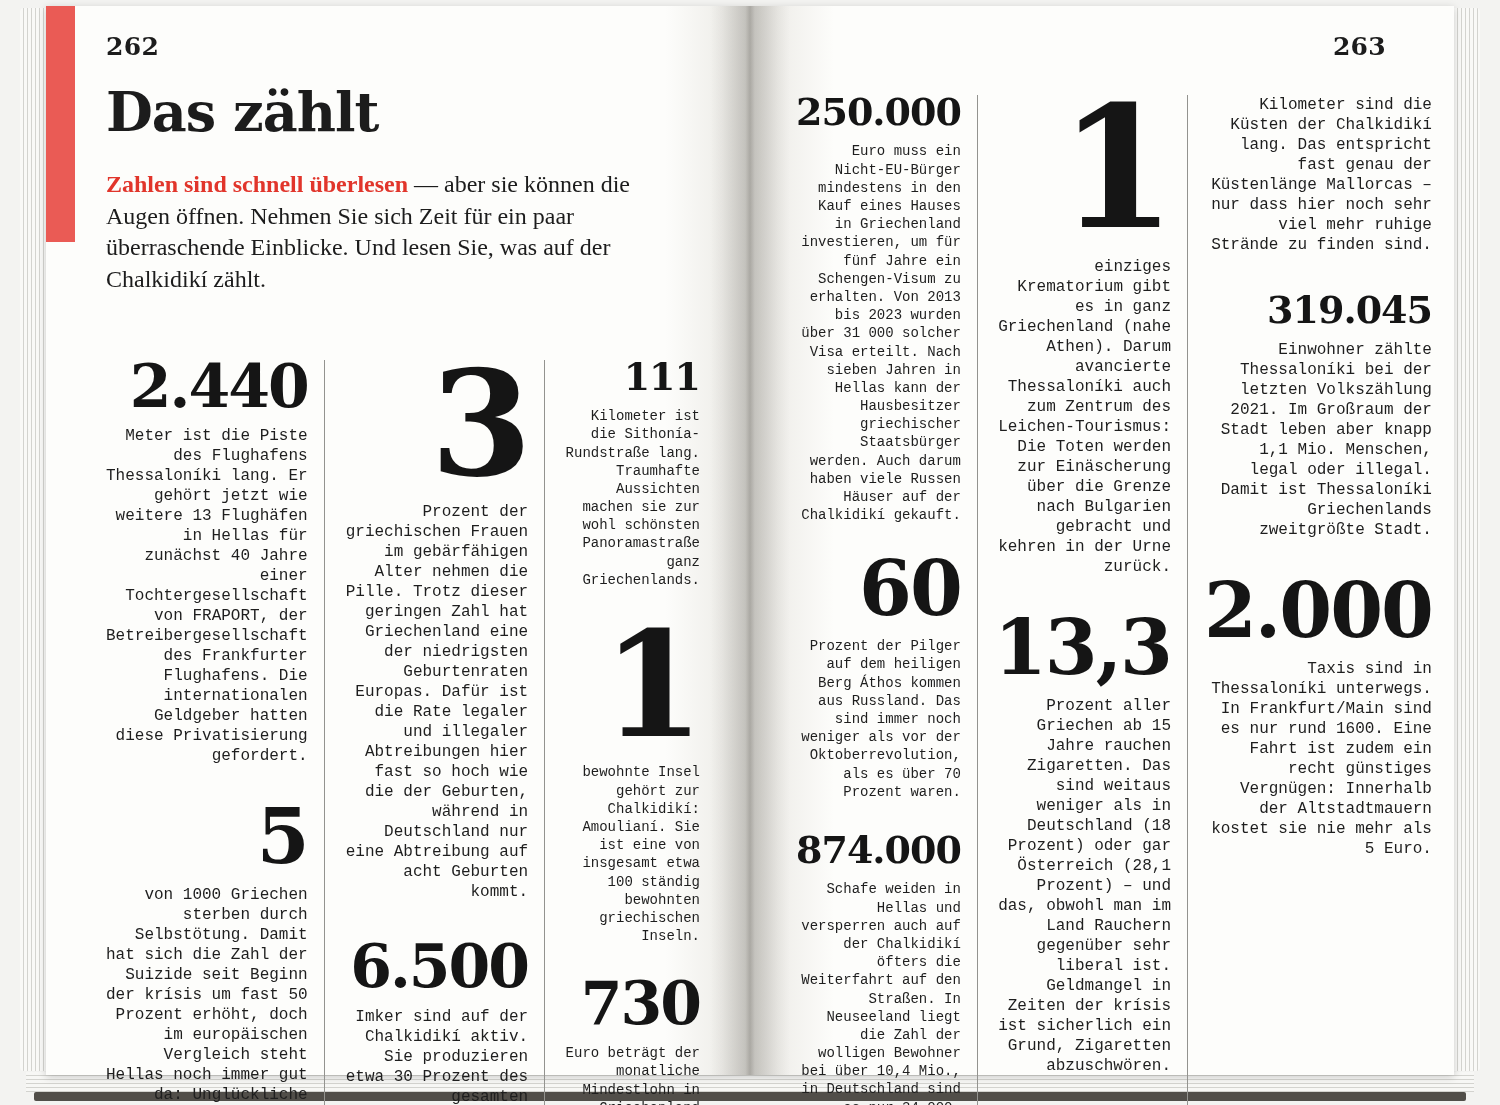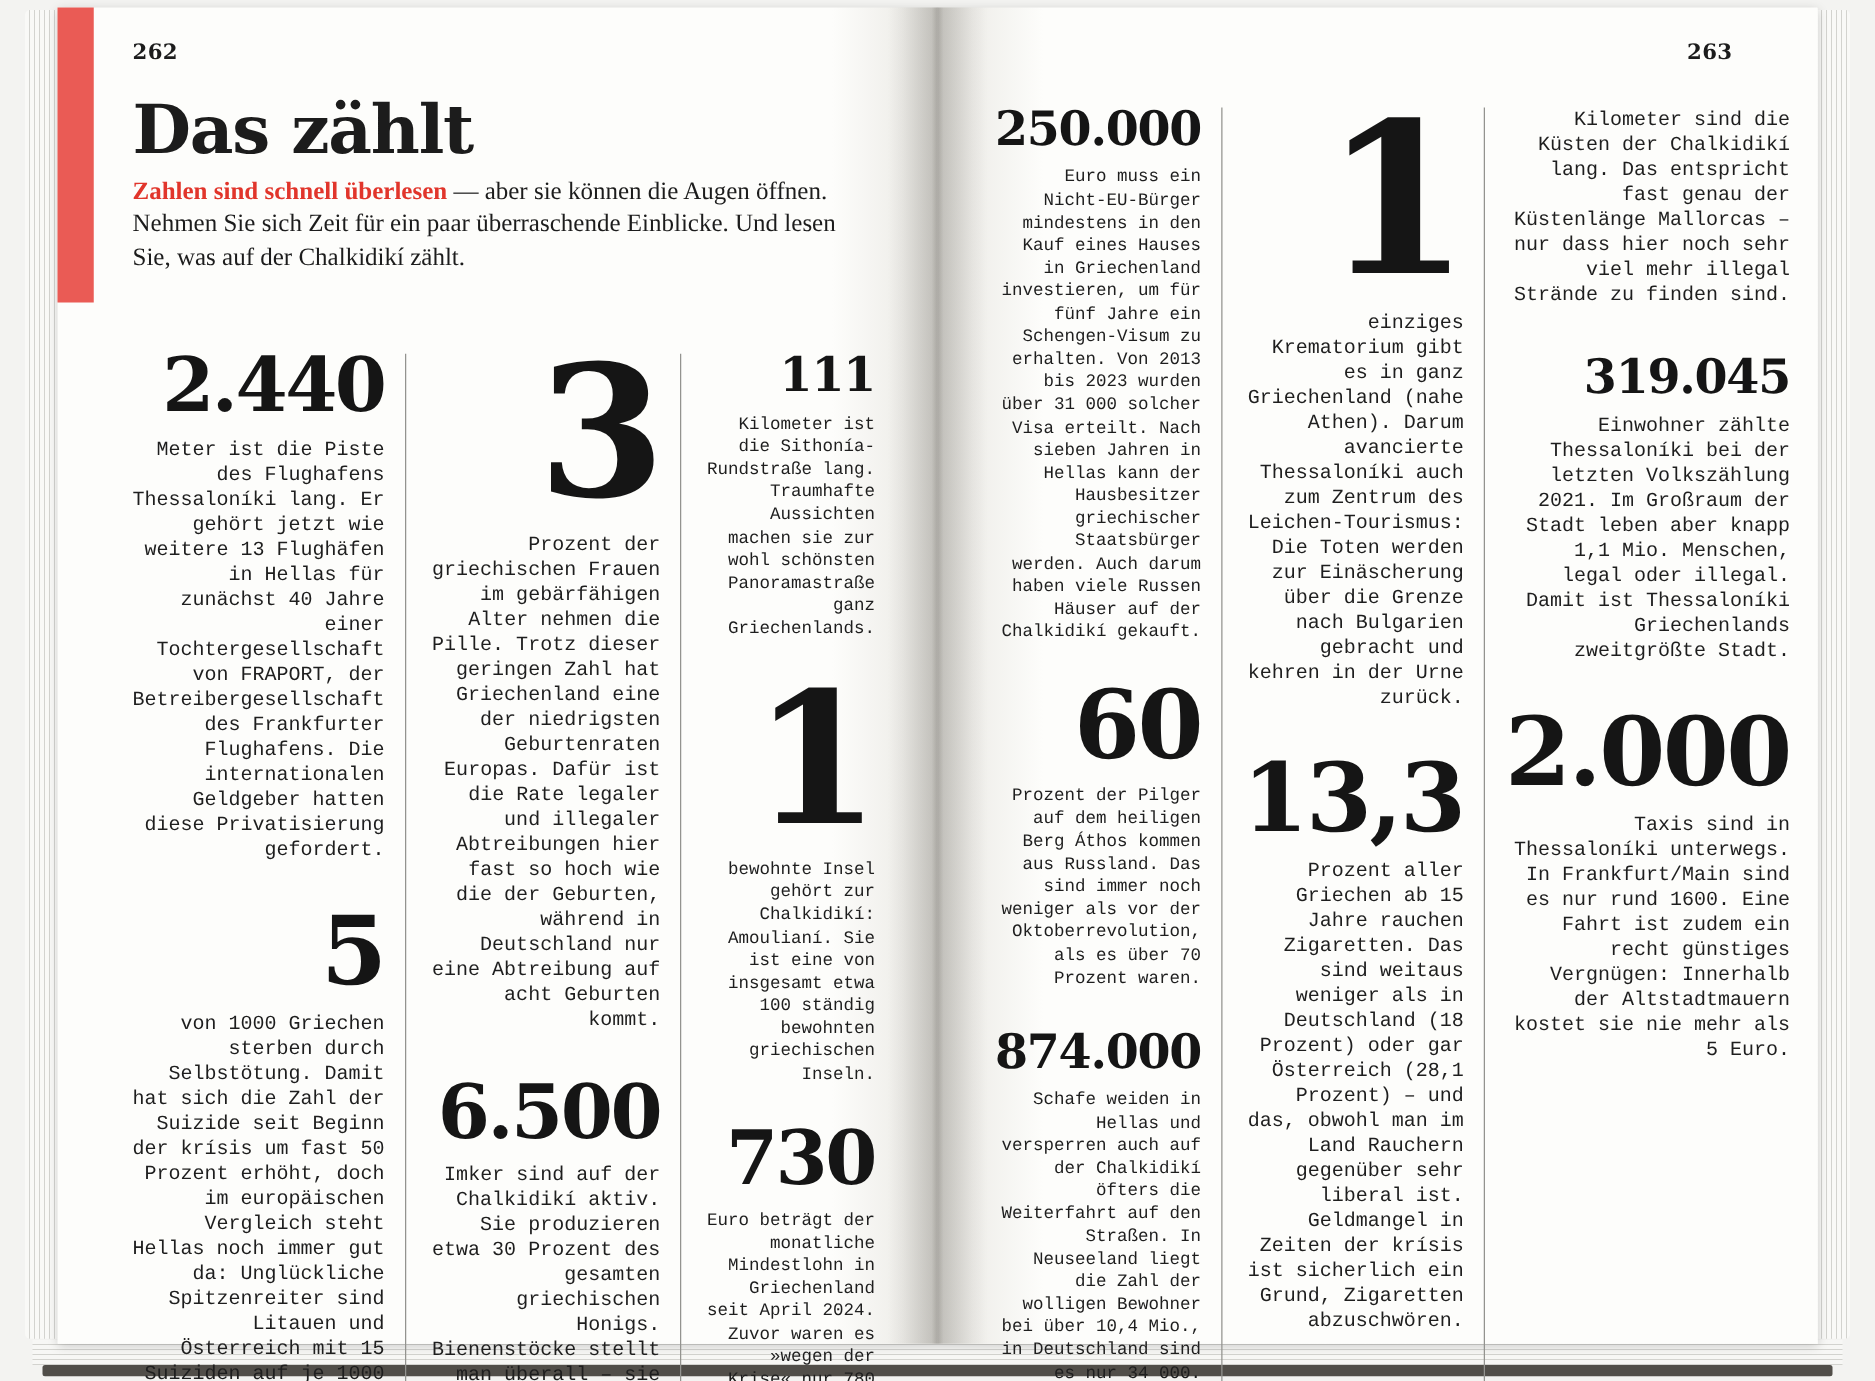--- a/index.html
+++ b/index.html
@@ -44,31 +44,31 @@
   .accent-bar {
     position: absolute; left: 0; top: 0; width: 29px; height: 236px;
     background: #ea5b55;
   }
 
   .page-inner-left  { padding: 26px 50px 0 60px; height: 100%; }
   .page-inner-right { padding: 26px 68px 0 46px; height: 100%; }
 
   .page-num {
     font-family: "DejaVu Serif", serif;
-    font-weight: 700; font-size: 17px; letter-spacing: 0.3px;
+    font-weight: 700; font-size: 25px; letter-spacing: 0.3px;
   }
   .page-num.right-align { text-align: right; }
 
   .title {
     font-family: "DejaVu Serif", serif;
     font-weight: 700; font-size: 54px; letter-spacing: -1px;
     margin-top: 24px; line-height: 1;
   }
   .intro {
-    margin-top: 10px; font-size: 20px; line-height: 1.32; max-width: 582px;
+    margin-top: 30px; font-size: 24px; line-height: 1.32; max-width: 582px;
   }
   .intro .hl { color: #e1352b; font-weight: 700; }
 
   .columns { display: flex; align-items: stretch; }
   .page.left  .columns { margin-top: 64px; }
   .page.right .columns { margin-top: 34px; }
   .col { padding: 0 16px; text-align: right; }
   .col:first-child { padding-left: 0; }
   .col:last-child { padding-right: 0; }
   .col + .col { border-left: 1px solid #93938f; }
@@ -190,21 +190,21 @@
               <p class="stat-text">Prozent aller Griechen ab 15 Jahre rauchen Zigaretten. Das sind weitaus weniger als in Deutschland (18 Prozent) oder gar Österreich (28,1 Prozent) – und das, obwohl man im Land Rauchern gegenüber sehr liberal ist. Geldmangel in Zeiten der krísis ist sicherlich ein Grund, Zigaretten abzuschwören.</p>
             </div>
             <div class="stat">
               <div class="stat-number n-40">110</div>
               <p class="stat-text">Kilometer legte jeder Grieche vor Corona statistisch mit Zügen zurück. In Deutschland waren es 1102, in Österreich sogar 1328 km.</p>
             </div>
           </div>
 
           <div class="col col-3">
             <div class="stat">
-              <p class="stat-text">Kilometer sind die Küsten der Chalkidikí lang. Das entspricht fast genau der Küstenlänge Mallorcas – nur dass hier noch sehr viel mehr illegal Strände zu finden sind.</p>
+              <p class="stat-text">Kilometer sind die Küsten der Chalkidikí lang. Das entspricht fast genau der Küstenlänge Mallorcas – nur dass hier noch sehr viel mehr ruhige Strände zu finden sind.</p>
             </div>
             <div class="stat">
               <div class="stat-number n-40">319.045</div>
               <p class="stat-text">Einwohner zählte Thessaloníki bei der letzten Volkszählung 2021. Im Großraum der Stadt leben aber knapp 1,1 Mio. Menschen, legal oder illegal. Damit ist Thessaloníki Griechenlands zweitgrößte Stadt.</p>
             </div>
             <div class="stat">
               <div class="stat-number n-76">2.000</div>
               <p class="stat-text">Taxis sind in Thessaloníki unterwegs. In Frankfurt/Main sind es nur rund 1600. Eine Fahrt ist zudem ein recht günstiges Vergnügen: Innerhalb der Altstadtmauern kostet sie nie mehr als 5 Euro.</p>
             </div>
           </div>

